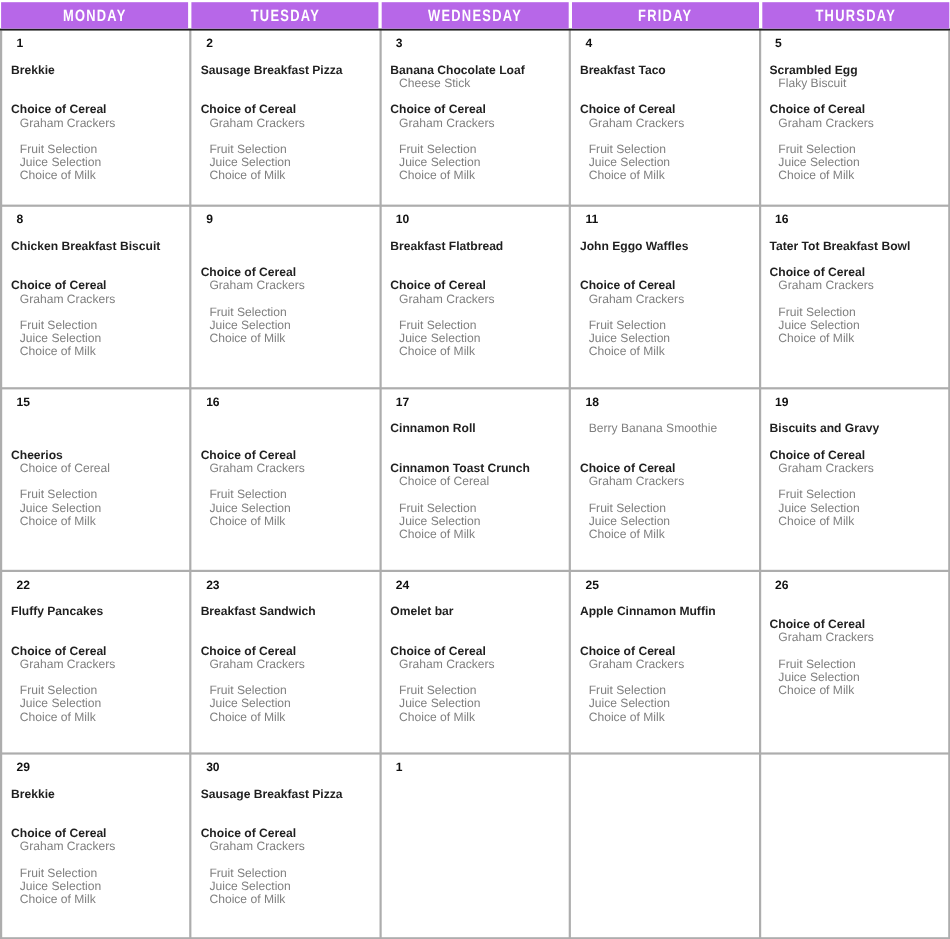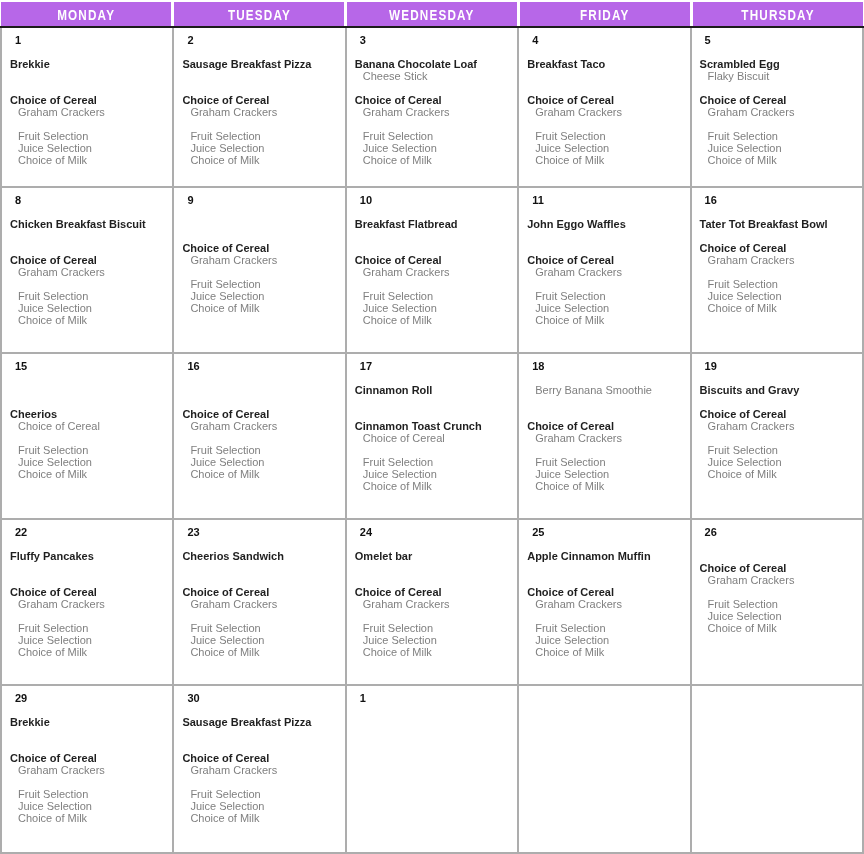--- a/index.html
+++ b/index.html
@@ -249,21 +249,21 @@
         <div class="ln b">&nbsp;</div>
         <div class="ln d">Choice of Cereal</div>
         <div class="ln g">Graham Crackers</div>
         <div class="ln b">&nbsp;</div>
         <div class="ln g">Fruit Selection</div>
         <div class="ln g">Juice Selection</div>
         <div class="ln g">Choice of Milk</div>
       </div>
       <div class="cell">
         <div class="dnum">23</div>
-        <div class="ln d">Cheerios Sandwich</div>
+        <div class="ln d">Breakfast Sandwich</div>
         <div class="ln b">&nbsp;</div>
         <div class="ln b">&nbsp;</div>
         <div class="ln d">Choice of Cereal</div>
         <div class="ln g">Graham Crackers</div>
         <div class="ln b">&nbsp;</div>
         <div class="ln g">Fruit Selection</div>
         <div class="ln g">Juice Selection</div>
         <div class="ln g">Choice of Milk</div>
       </div>
       <div class="cell">

